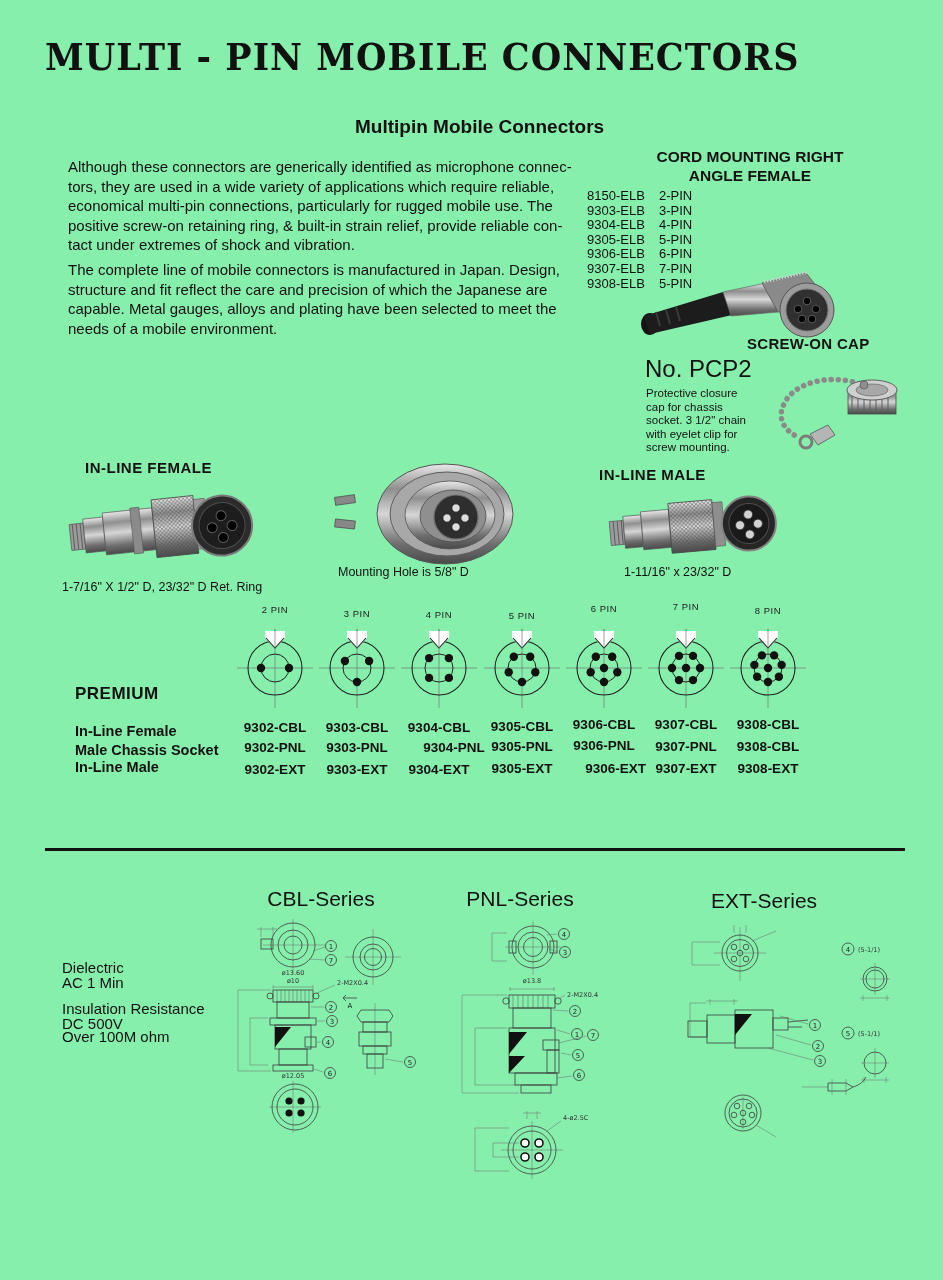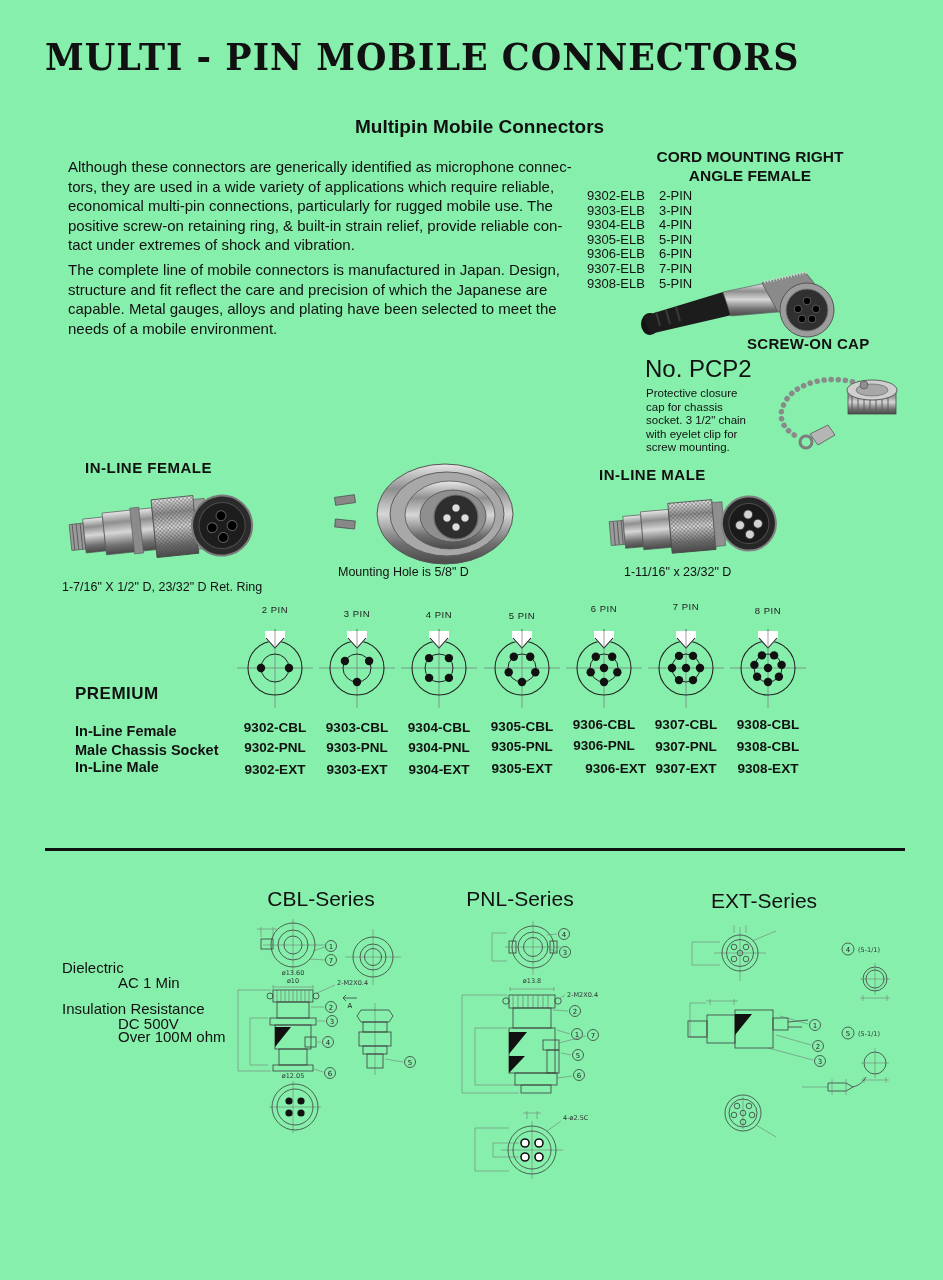--- a/index.html
+++ b/index.html
@@ -21,21 +21,21 @@
   .prod-label{font-weight:bold;font-size:15px;letter-spacing:.5px;}
   .caption{font-size:12.5px;}
   .pin-label{font-size:9.5px;color:#222;text-align:center;letter-spacing:.5px;}
   .premium{font-weight:bold;font-size:17px;letter-spacing:.5px;}
   .rowlab{font-weight:bold;font-size:14.5px;}
   .part{font-weight:bold;font-size:13.5px;text-align:center;}
   .rule{background:#111;height:3px;}
   .series-title{font-size:21px;text-align:center;}
   .spec{font-size:15px;line-height:13.5px;}
   .spec .lab{margin-bottom:1px;}
-  .spec .val{margin-left:56px;}
+  .spec .val{}
   .spec .grp{margin-bottom:13px;}
   svg text{font-family:"DejaVu Sans",sans-serif;}
   .tl{stroke:#3c3c3c;stroke-width:.8;fill:none;}
   .dim{stroke:#6a6a6a;stroke-width:.5;fill:none;}
   .ann{font-size:6.5px;fill:#333;}
   .cot{font-size:7px;fill:#222;text-anchor:middle;}
 </style>
 </head>
 <body>
 
@@ -66,21 +66,21 @@
   <div class="abs subtitle" style="left:355px;top:116px;">Multipin Mobile Connectors</div>
   <div class="abs sec-head pre" style="left:615px;top:147px;width:270px;">CORD MOUNTING RIGHT
 ANGLE FEMALE</div>
 
   <div class="abs body-text pre" style="left:68px;top:260px;width:505px;">The complete line of mobile connectors is manufactured in Japan.  Design,
 structure and fit reflect the care and precision of which the Japanese are
 capable. Metal gauges, alloys and plating have been selected to meet the
 needs of a mobile environment.</div>
   <div class="abs mono-list" style="left:587px;top:189px;">
     <div class="row">
-        <span class="m">9302-ELB</span>
+        <span class="m">8150-ELB</span>
         <span>2-PIN</span>
       </div>
     <div class="row">
         <span class="m">9303-ELB</span>
         <span>3-PIN</span>
       </div>
     <div class="row">
         <span class="m">9304-ELB</span>
         <span>4-PIN</span>
       </div>
@@ -306,21 +306,21 @@
   <div class="abs part" style="left:233px;top:720px;width:84px;">9302-CBL</div>
   <div class="abs part" style="left:315px;top:720px;width:84px;">9303-CBL</div>
   <div class="abs part" style="left:397px;top:720px;width:84px;">9304-CBL</div>
   <div class="abs part" style="left:480px;top:719px;width:84px;">9305-CBL</div>
   <div class="abs part" style="left:562px;top:717px;width:84px;">9306-CBL</div>
   <div class="abs part" style="left:644px;top:717px;width:84px;">9307-CBL</div>
   <div class="abs part" style="left:726px;top:717px;width:84px;">9308-CBL</div>
 
   <div class="abs part" style="left:233px;top:740px;width:84px;">9302-PNL</div>
   <div class="abs part" style="left:315px;top:740px;width:84px;">9303-PNL</div>
-  <div class="abs part" style="left:397px;top:740px;width:84px;">9304-PNL</div>
+  <div class="abs part" style="left:412px;top:740px;width:84px;">9304-PNL</div>
   <div class="abs part" style="left:480px;top:739px;width:84px;">9305-PNL</div>
   <div class="abs part" style="left:562px;top:738px;width:84px;">9306-PNL</div>
   <div class="abs part" style="left:644px;top:739px;width:84px;">9307-PNL</div>
   <div class="abs part" style="left:726px;top:739px;width:84px;">9308-CBL</div>
 
   <div class="abs part" style="left:233px;top:762px;width:84px;">9302-EXT</div>
   <div class="abs part" style="left:315px;top:762px;width:84px;">9303-EXT</div>
   <div class="abs part" style="left:397px;top:762px;width:84px;">9304-EXT</div>
   <div class="abs part" style="left:480px;top:761px;width:84px;">9305-EXT</div>
   <div class="abs part" style="left:562px;top:761px;width:84px;text-align:right;">9306-EXT</div>

